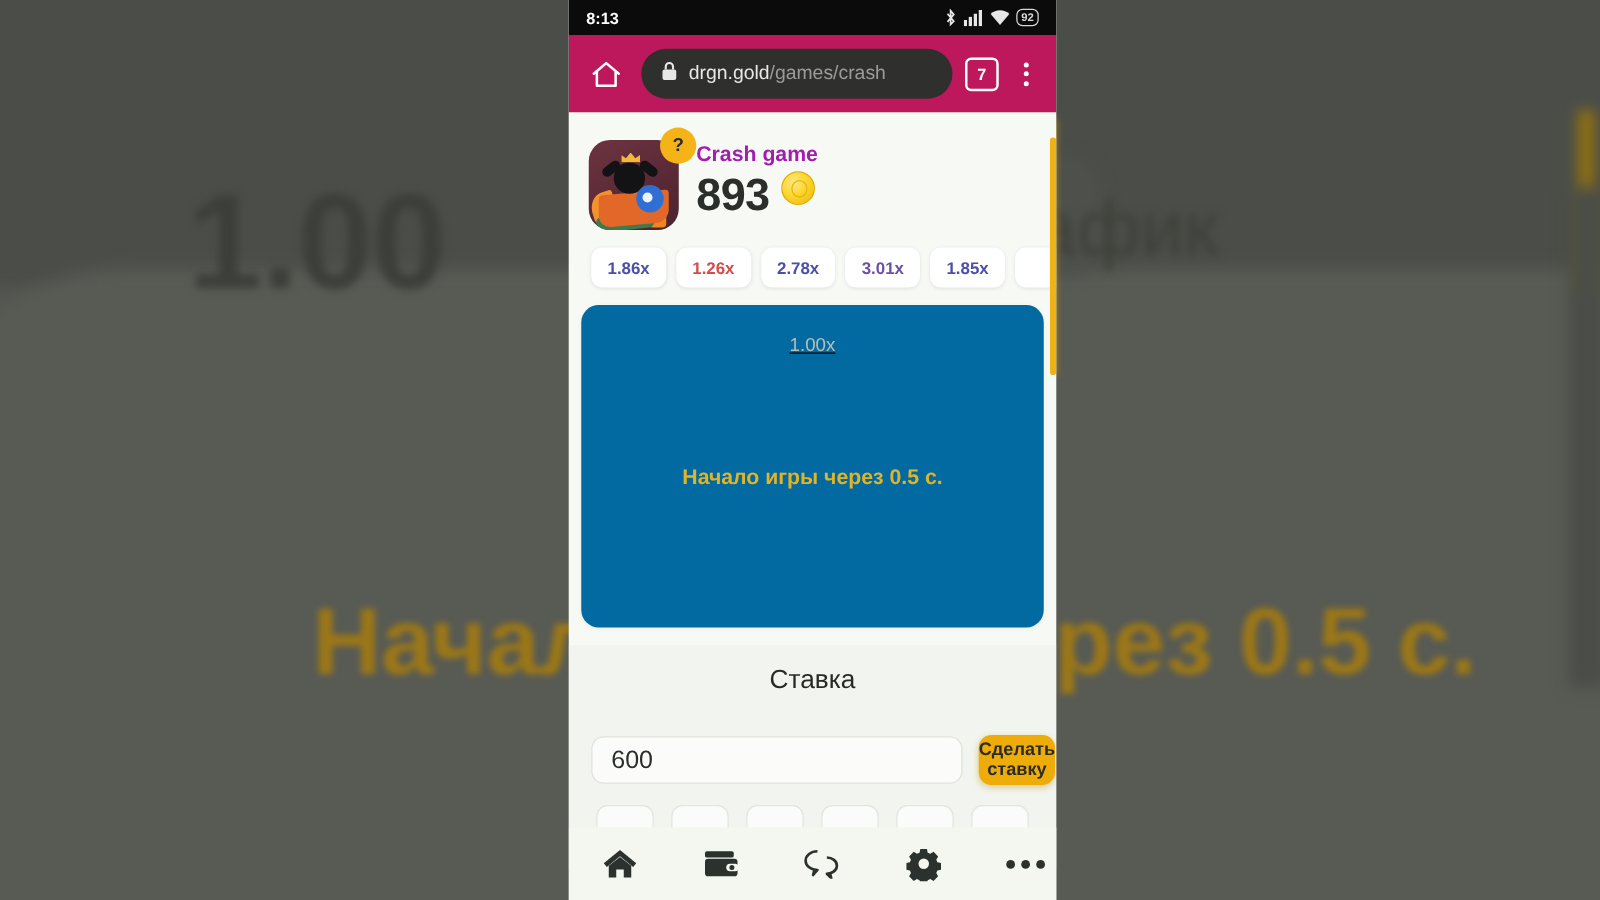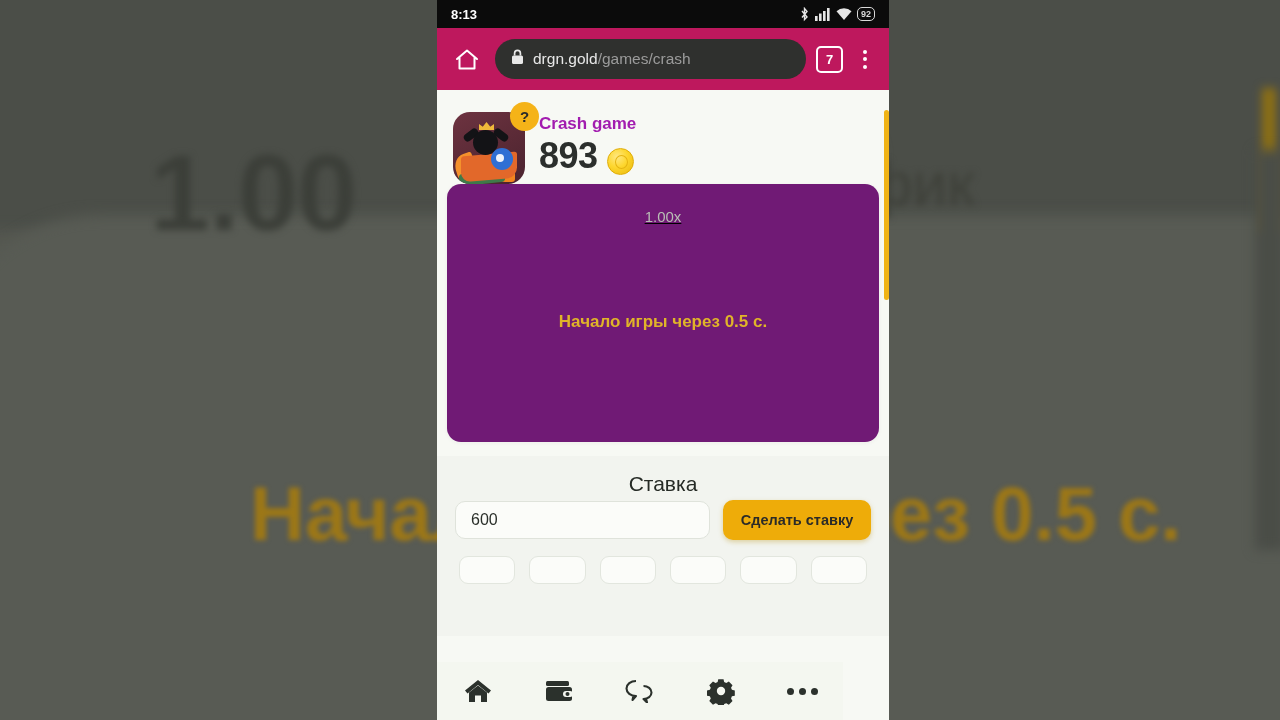--- a/index.html
+++ b/index.html
@@ -58,21 +58,21 @@
     position:absolute; left:1262px; top:88px;
     width:14px; height:145px; background:#8e7013; filter:blur(5px);
   }
   .bd-dark-r{
     position:absolute; left:1255px; top:150px;
     width:30px; height:400px; background:#4a4d47; filter:blur(6px);
   }
 
   
   #phone{
-    position:absolute; left:437px; top:0; width:452px; height:720px;
+    position:absolute; left:455px; top:0; width:390px; height:720px;
     background:#f6f8f3;
     overflow:hidden;
     z-index:5;
   }
 
   
   .statusbar{
     height:28px; background:#0b0b0b; color:#ffffff;
     display:flex; align-items:center; justify-content:space-between;
     padding:0 14px; font-size:13px; font-weight:700;
@@ -163,21 +163,21 @@
   }
   .help-badge{
     position:absolute; right:-14px; top:-10px;
     width:29px; height:29px; border-radius:50%;
     background:#f5b318; color:#2a2a2a;
     font-size:15px; font-weight:700;
     display:flex; align-items:center; justify-content:center;
   }
   .gh-right{ padding-top:2px; }
   .game-title{ font-size:17px; font-weight:600; color:#a21caf; line-height:1.2; }
-  .balance-row{ display:flex; align-items:flex-end; gap:9px; margin-top:3px; }
+  .balance-row{ display:flex; align-items:flex-start; gap:9px; margin-top:3px; }
   .balance{ font-size:36px; font-weight:800; color:#2b2f2c; line-height:1.05; letter-spacing:-0.5px; }
   .coin{
     width:27px; height:27px; border-radius:50%;
     background:radial-gradient(circle at 36% 32%, #ffe883 0%, #fdd62d 45%, #e8b70b 100%);
     border:1.5px solid #e0ad06; position:relative;
   }
   .coin::after{
     content:""; position:absolute; left:7px; top:6px; width:11px; height:12px;
     border:1.6px solid #e5b412; border-radius:50%;
   }
@@ -193,21 +193,21 @@
     display:flex; align-items:center; justify-content:center;
     font-size:13.5px; font-weight:700;
     box-shadow:0 1px 3px rgba(40,45,40,0.10);
   }
   .m-blue{ color:#4b4fa8; }
   .m-red{ color:#d44d4d; }
   .m-purple{ color:#6b4fa8; }
 
   
   .gamecard{
-    margin:0 10px; background:#701a75; border-radius:14px;
+    margin:0 10px; background:#0369a1; border-radius:14px;
     height:258px; position:relative;
     box-shadow:0 1px 4px rgba(40,45,40,0.05);
     text-decoration:underline;
   }
   .gc-toprow{
     display:flex; align-items:center; justify-content:center; gap:14px;
     padding-top:24px;
   }
   .gc-mult{ font-size:15px; color:#b9beb5; font-weight:500; }
   .gc-toggle{
@@ -218,26 +218,26 @@
   .gc-countdown{
     position:absolute; left:0; right:0; top:128px;
     text-align:center; font-size:17px; font-weight:700; color:#e0b429;
   }
 
   
   .betpanel{
     margin-top:14px; background:#f2f4ef; padding:16px 18px 0 18px; height:180px;
   }
   .bet-title{
-    text-align:center; font-size:21px; font-weight:500; color:#262b26; margin-bottom:4px;
+    text-align:center; font-size:21px; font-weight:500; color:#262b26; margin-bottom:32px;
   }
   .bet-row{ display:flex; gap:13px; align-items:center; }
   .bet-input{
     flex:1; height:38px; border:1px solid #dfe3db; border-radius:10px;
-    background:#fbfcf9; padding:0 15px; font-size:16px; color:#2a2f2a;
+    background:#fbfcf9; padding:0 15px; font-size:20px; color:#2a2f2a;
     font-family:"Liberation Sans", sans-serif; outline:none;
   }
   .bet-btn{
     width:148px; height:40px; border:none; border-radius:10px;
     background:#eeac09; color:#2b2b28; font-size:14.5px; font-weight:700;
     font-family:"Liberation Sans", sans-serif;
     box-shadow:0 2px 5px rgba(180,140,10,0.35);
   }
   .quick-row{ display:flex; gap:14px; margin-top:16px; padding:0 4px; }
   .quick-chip{
@@ -349,20 +349,28 @@
       </div>
       <div class="gh-right">
         <div class="game-title">Crash game</div>
         <div class="balance-row">
           <div class="balance">893</div>
           <div class="coin"></div>
         </div>
       </div>
     </div>
 
+    <div class="multis">
+      <div class="multi m-blue">1.86x</div>
+      <div class="multi m-red">1.26x</div>
+      <div class="multi m-blue">2.78x</div>
+      <div class="multi m-purple">3.01x</div>
+      <div class="multi m-blue">1.85x</div>
+      <div class="multi m-blue"></div>
+    </div>
 
     <div class="gamecard">
       <div class="gc-toprow">
         <div class="gc-mult">1.00x</div>
       </div>
       <div class="gc-countdown">Начало игры через 0.5 с.</div>
     </div>
 
     <div class="betpanel">
       <div class="bet-title">Ставка</div>

